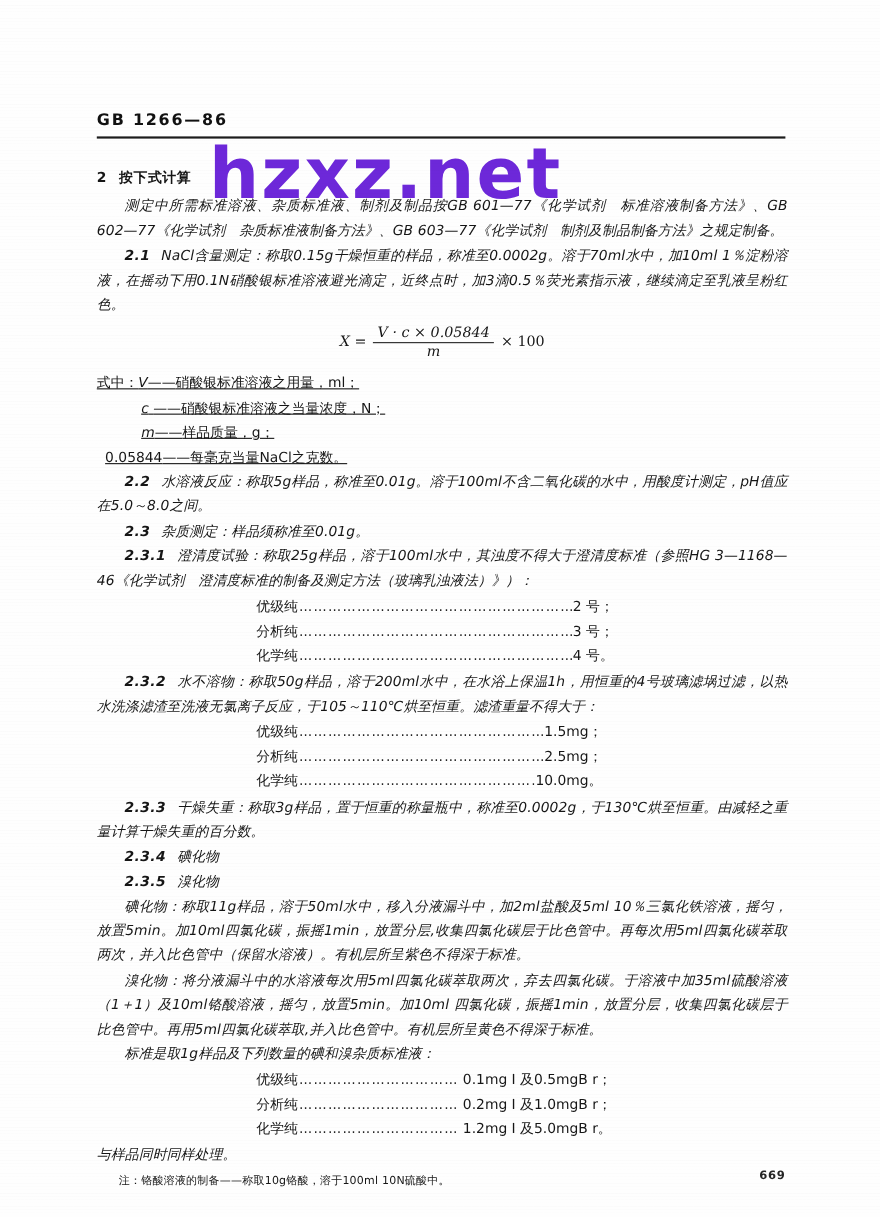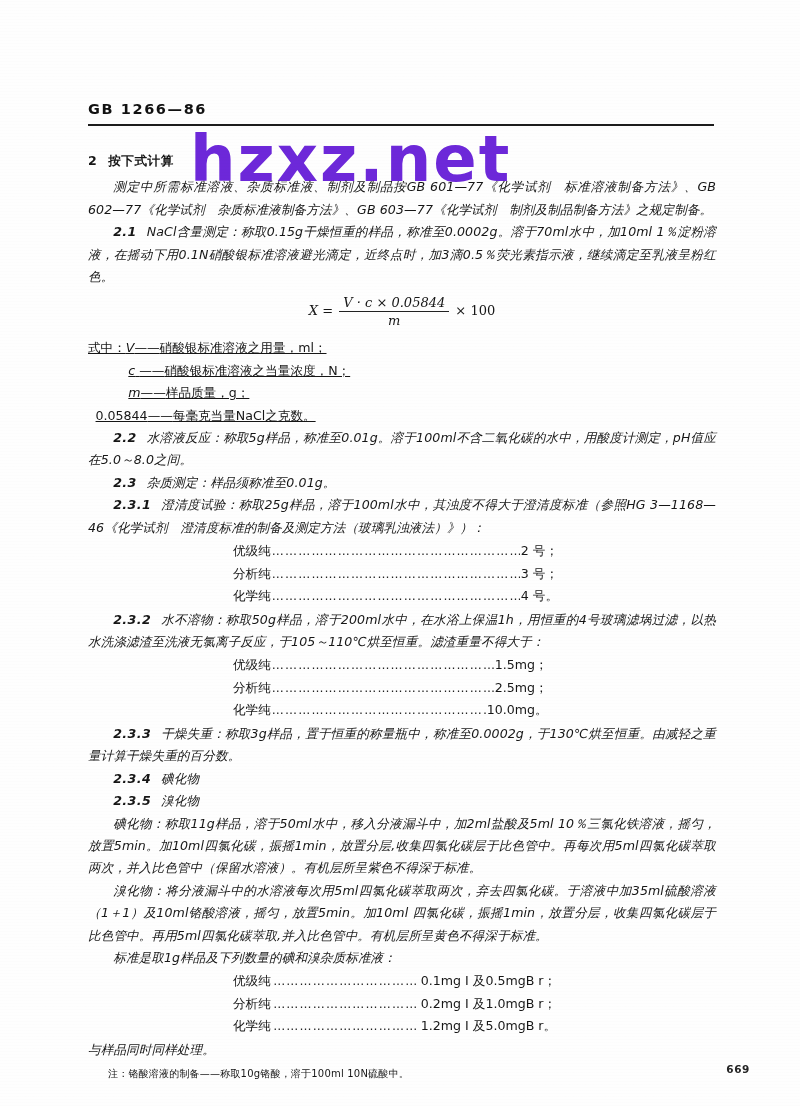--- a/index.html
+++ b/index.html
@@ -129,21 +129,20 @@
   .defs { margin: 0; text-decoration: underline; }
   .def-line { white-space: nowrap; }
 
   
   .leader-list { margin: 1px 0 1px 0; }
   .leader {
     display: flex;
     align-items: baseline;
     padding-left: 145px;
     line-height: 22.5px;
-    text-align: center;
   }
   .leader .grade { white-space: nowrap; }
   .leader .dots {
     flex: 0 0 auto;
     overflow: hidden;
     white-space: nowrap;
     letter-spacing: 1.2px;
     font-size: 12px;
     color: #222;
     margin: 0 1px;
@@ -170,21 +169,20 @@
   .page-number {
     position: absolute;
     left: 0;
     top: 1063px;
     width: 714px;
     text-align: right;
     font-size: 10.5px;
     font-weight: bold;
     color: #242424;
     letter-spacing: 0.6px;
-    margin-left: 36px;
   }
 
   
   .grain {
     position: absolute;
     inset: 0;
     pointer-events: none;
     opacity: 0.035;
     background-image:
       repeating-linear-gradient(0deg, rgba(0,0,0,0.4) 0px, rgba(0,0,0,0) 1px, rgba(0,0,0,0) 3px);

